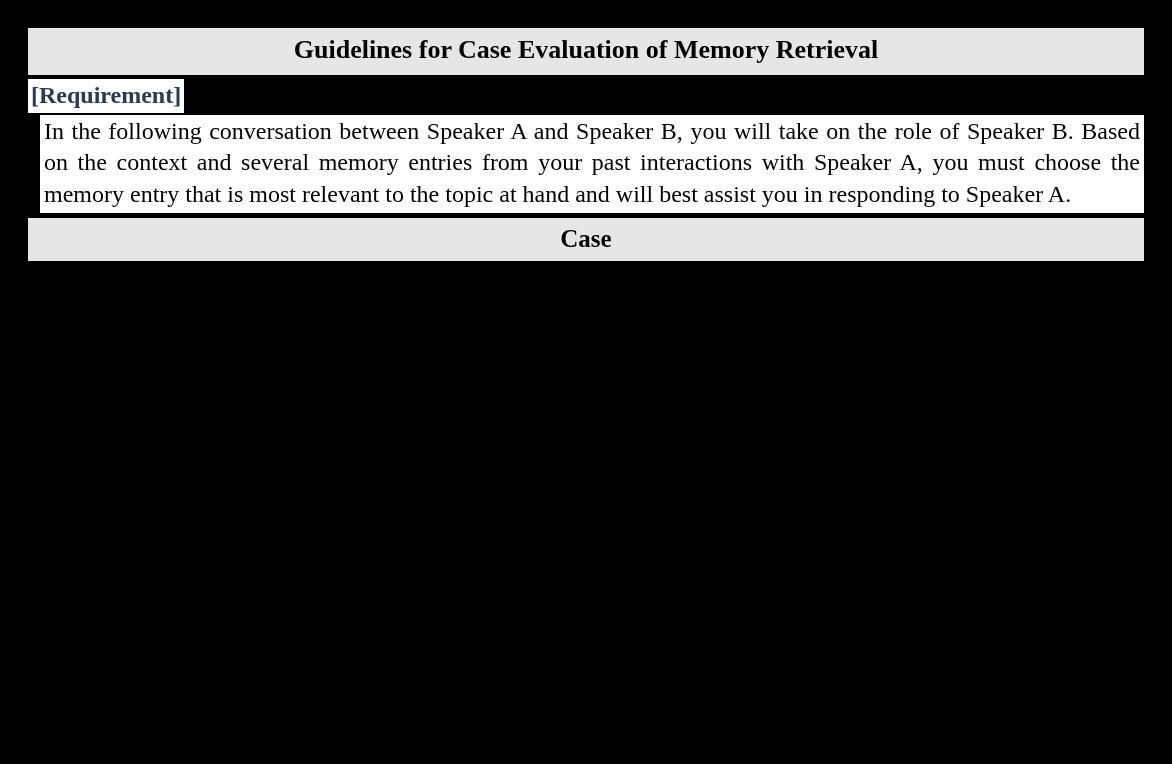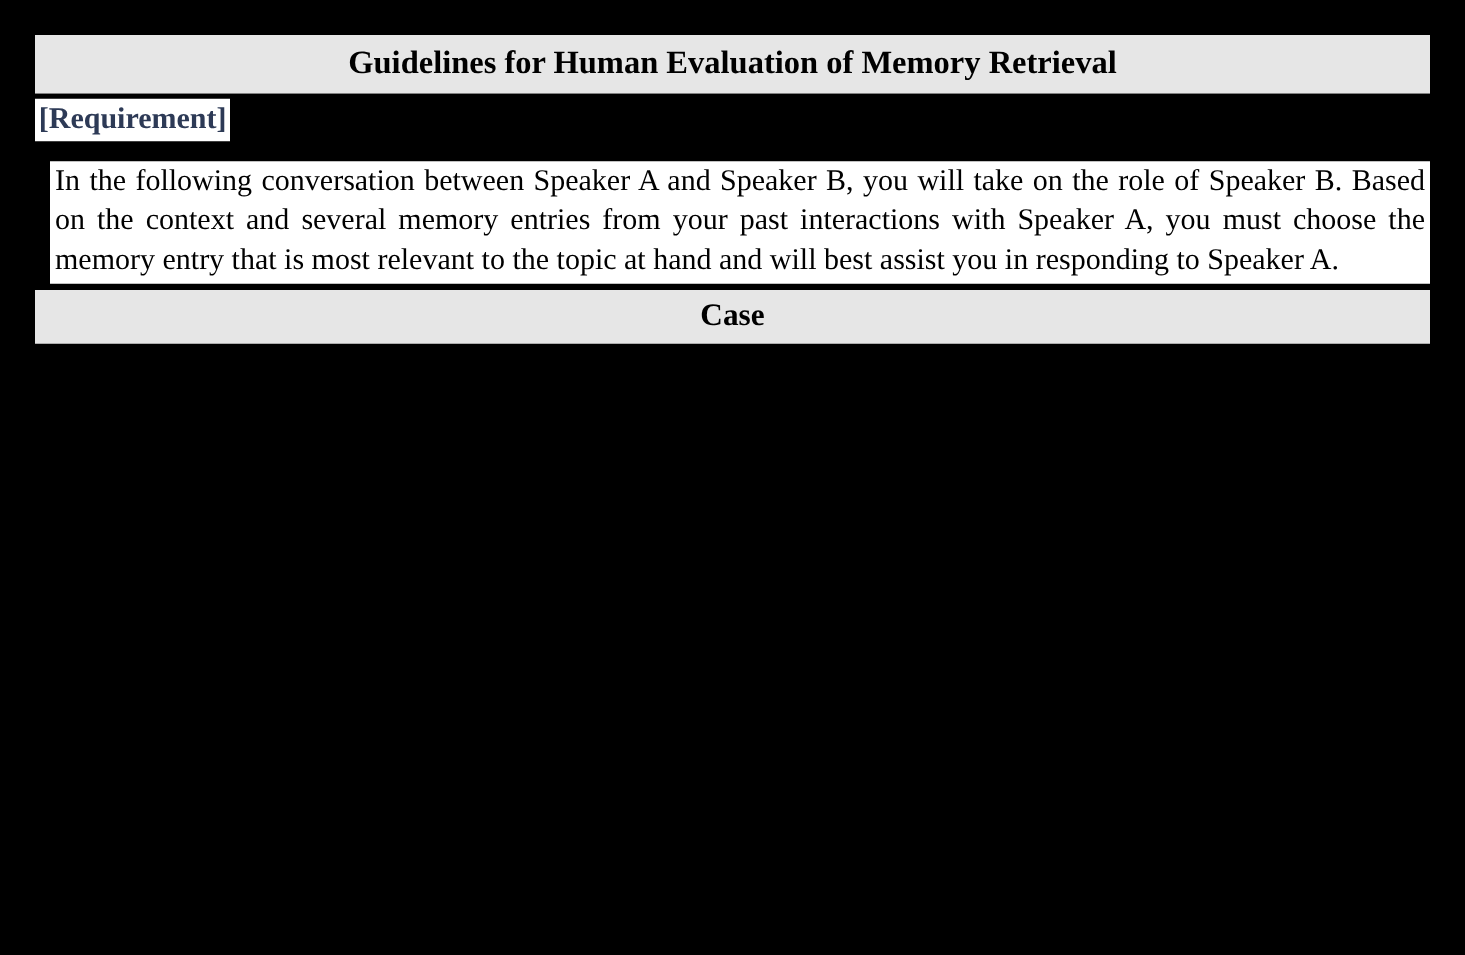--- a/index.html
+++ b/index.html
@@ -58,21 +58,21 @@
   }
   .para {
     display: block;
     background: #ffffff;
     color: #000000;
     font-size: 24px;
     line-height: 1.32;
     text-align: justify;
     text-justify: inter-word;
     padding: 1px 4px 2px 4px;
-    margin: 16px 0 0 12px;
+    margin: 2px 0 0 12px;
     box-sizing: border-box;
   }
   .para-inner {
     display: block;
   }
   .case-row {
     margin-top: 5px;
   }
   .case-label {
     background: #e6e6e6;
@@ -93,21 +93,21 @@
     background: #000000;
   }
 </style>
 </head>
 <body>
 
 <div class="page">
 
   <div class="table-wrap">
 
-    <div class="row-header">Guidelines for Human Evaluation of Memory Retrieval</div>
+    <div class="row-header">Guidelines for Case Evaluation of Memory Retrieval</div>
 
     <div class="row-gap"></div>
 
     <div class="body-block">
       <div class="tag-line">
         <span class="tag">[Requirement]</span>
       </div>
       <div class="para">
         <span class="para-inner">In the following conversation between Speaker A and Speaker B, you will take on the role of Speaker B. Based on the context and several memory entries from your past interactions with Speaker A, you must choose the memory entry that is most relevant to the topic at hand and will best assist you in responding to Speaker A.</span>
       </div>

